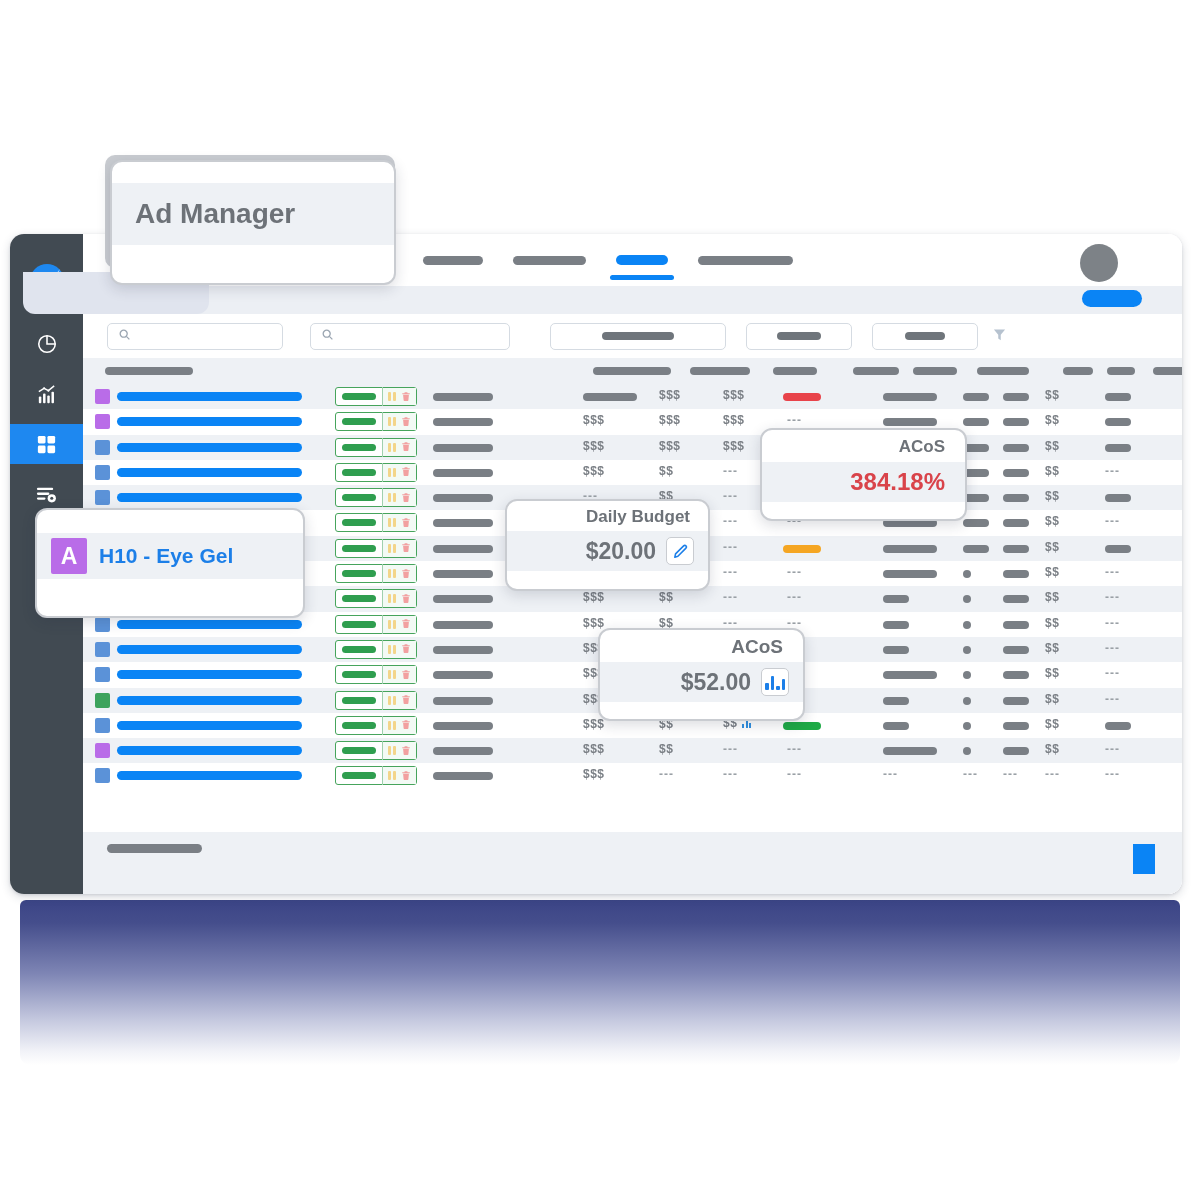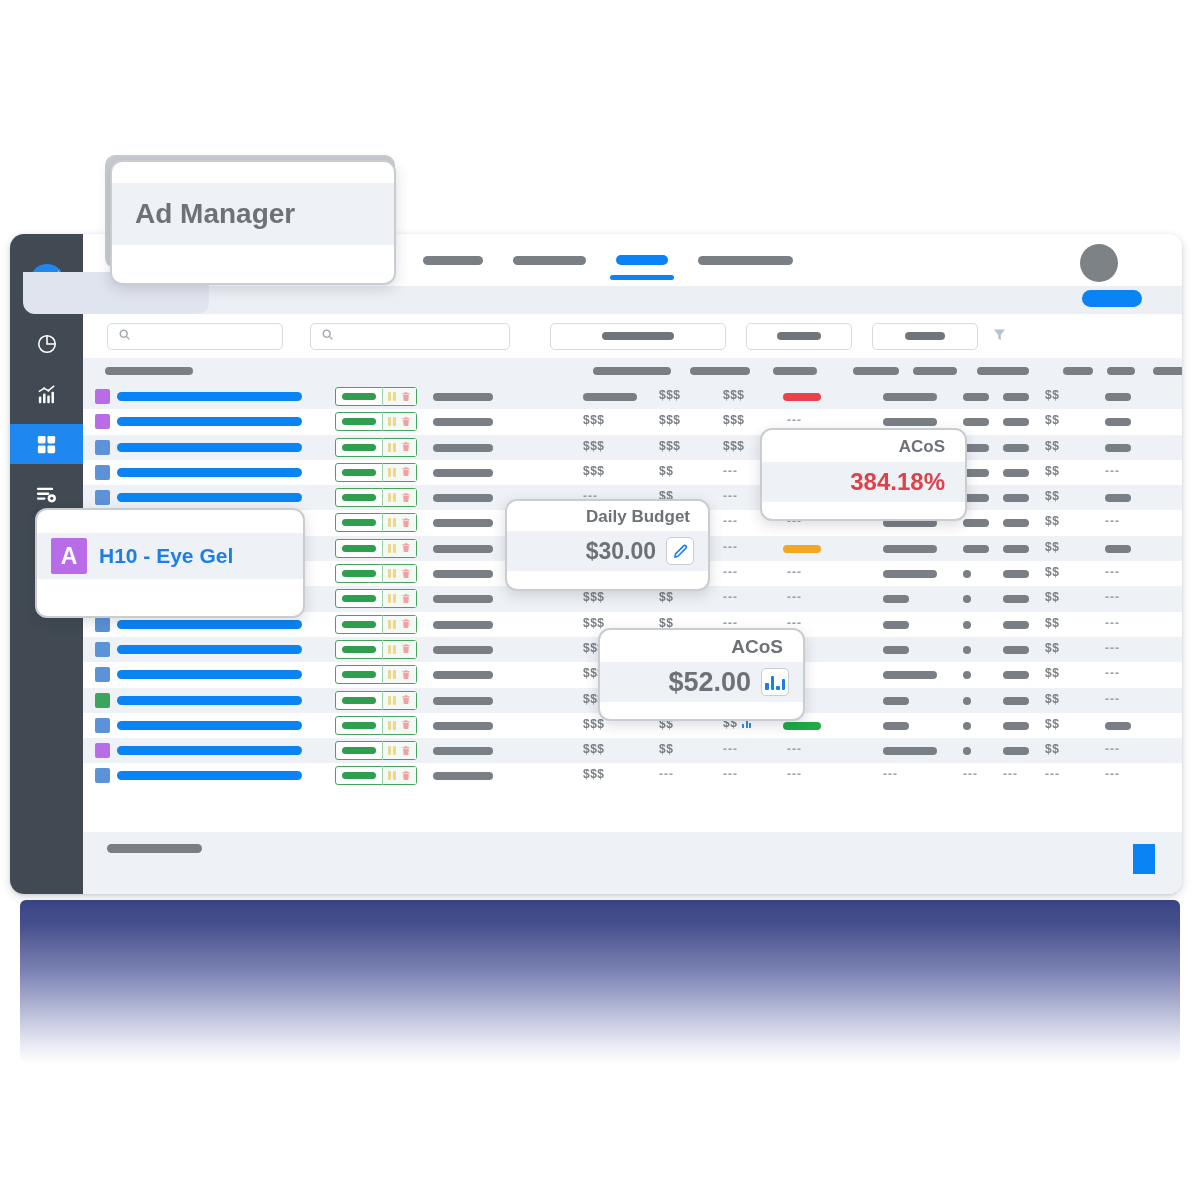--- a/index.html
+++ b/index.html
@@ -201,21 +201,21 @@
   #card-budget .val { font-size: 23px; font-weight: bold; color: #6d7278; }
   .icon-btn {
     width: 28px; height: 28px; border: 1px solid #c9ccd1; border-radius: 5px;
     background: #fff; display: flex; align-items: center; justify-content: center;
   }
 
   
   #card-sales { left: 598px; top: 628px; width: 207px; height: 93px; }
   #card-sales .title { font-size: 19px; padding: 6px 20px 0 0; }
   #card-sales .band { height: 40px; margin-top: 4px; justify-content: flex-end; padding-right: 14px; gap: 10px; }
-  #card-sales .val { font-size: 27px; font-weight: bold; color: #6d7278; }
+  #card-sales .val { font-size: 23px; font-weight: bold; color: #6d7278; }
   .bars-icon { display: flex; align-items: flex-end; gap: 2px; height: 15px; }
   .bars-icon i { display: block; width: 3.5px; background: #1c7fe8; border-radius: 1px; }
 
   
   #card-product { left: 35px; top: 508px; width: 270px; height: 110px; }
   #card-product .band { height: 46px; margin-top: 23px; padding-left: 14px; gap: 12px; }
   #card-product .abadge {
     width: 36px; height: 36px; background: #b96ce8; color: #fff;
     font-size: 23px; font-weight: bold; display: flex;
     align-items: center; justify-content: center; border-radius: 2px;
@@ -844,21 +844,21 @@
   <div class="card" id="card-acos">
     <div class="title">ACoS</div>
     <div class="band">
       <span class="val">384.18%</span>
     </div>
   </div>
 
   <div class="card" id="card-budget">
     <div class="title">Daily Budget</div>
     <div class="band">
-      <span class="val">$30.00</span>
+      <span class="val">$20.00</span>
       <span class="icon-btn">
         <svg width="17" height="17" viewBox="0 0 24 24" fill="none" stroke="#1c7fe8" stroke-width="2.2" stroke-linejoin="round">
           <path d="M4 20 L5 15.4 L16.4 4 a2.3 2.3 0 0 1 3.3 3.3 L8.3 18.7 Z"></path>
         </svg>
       </span>
     </div>
   </div>
 
   <div class="card" id="card-sales">
     <div class="title">ACoS</div>

